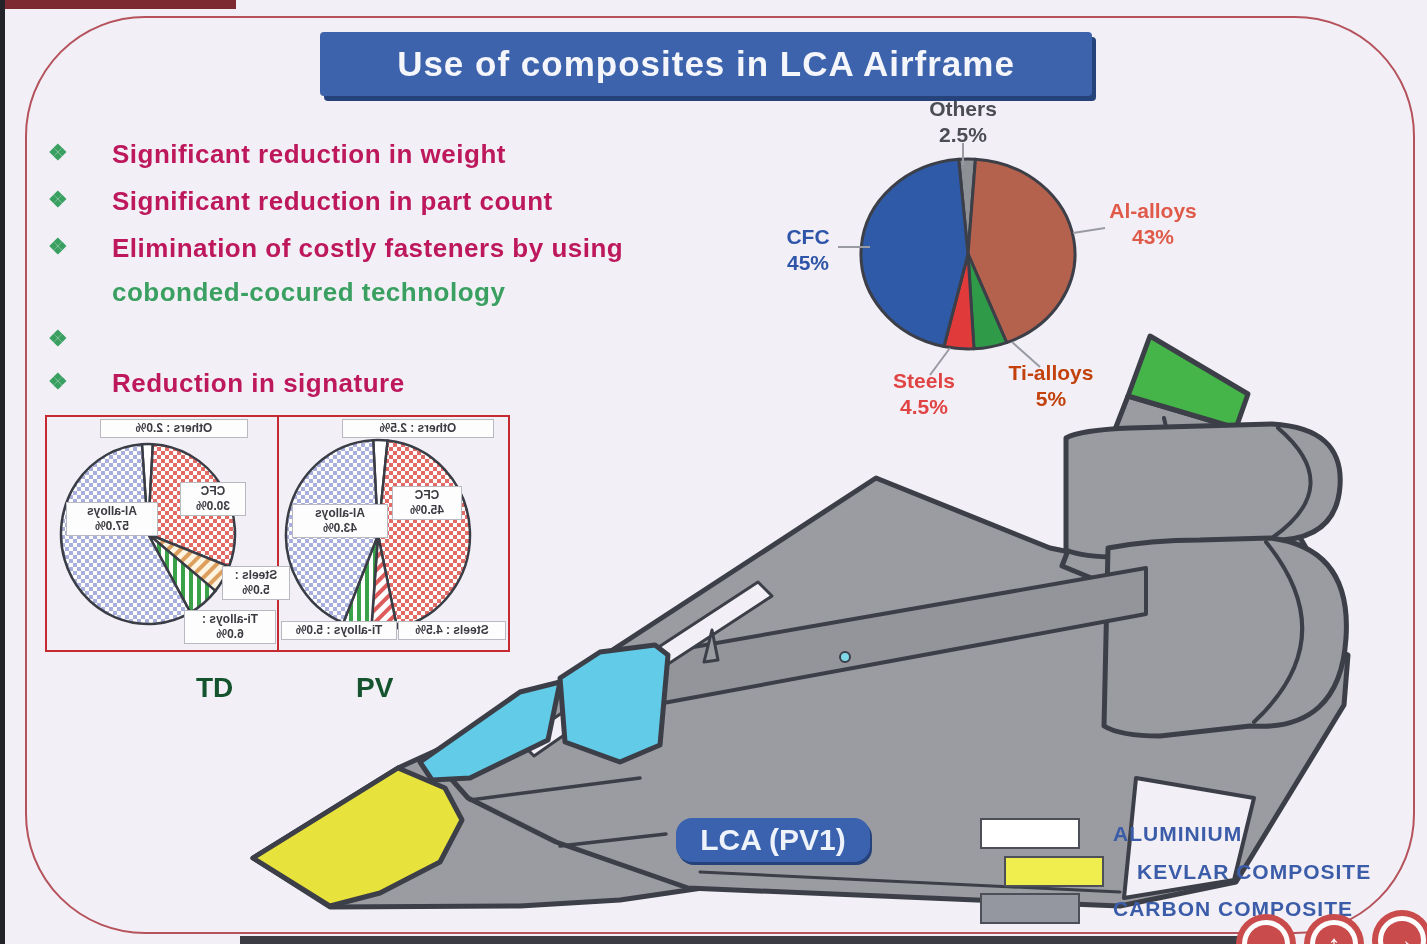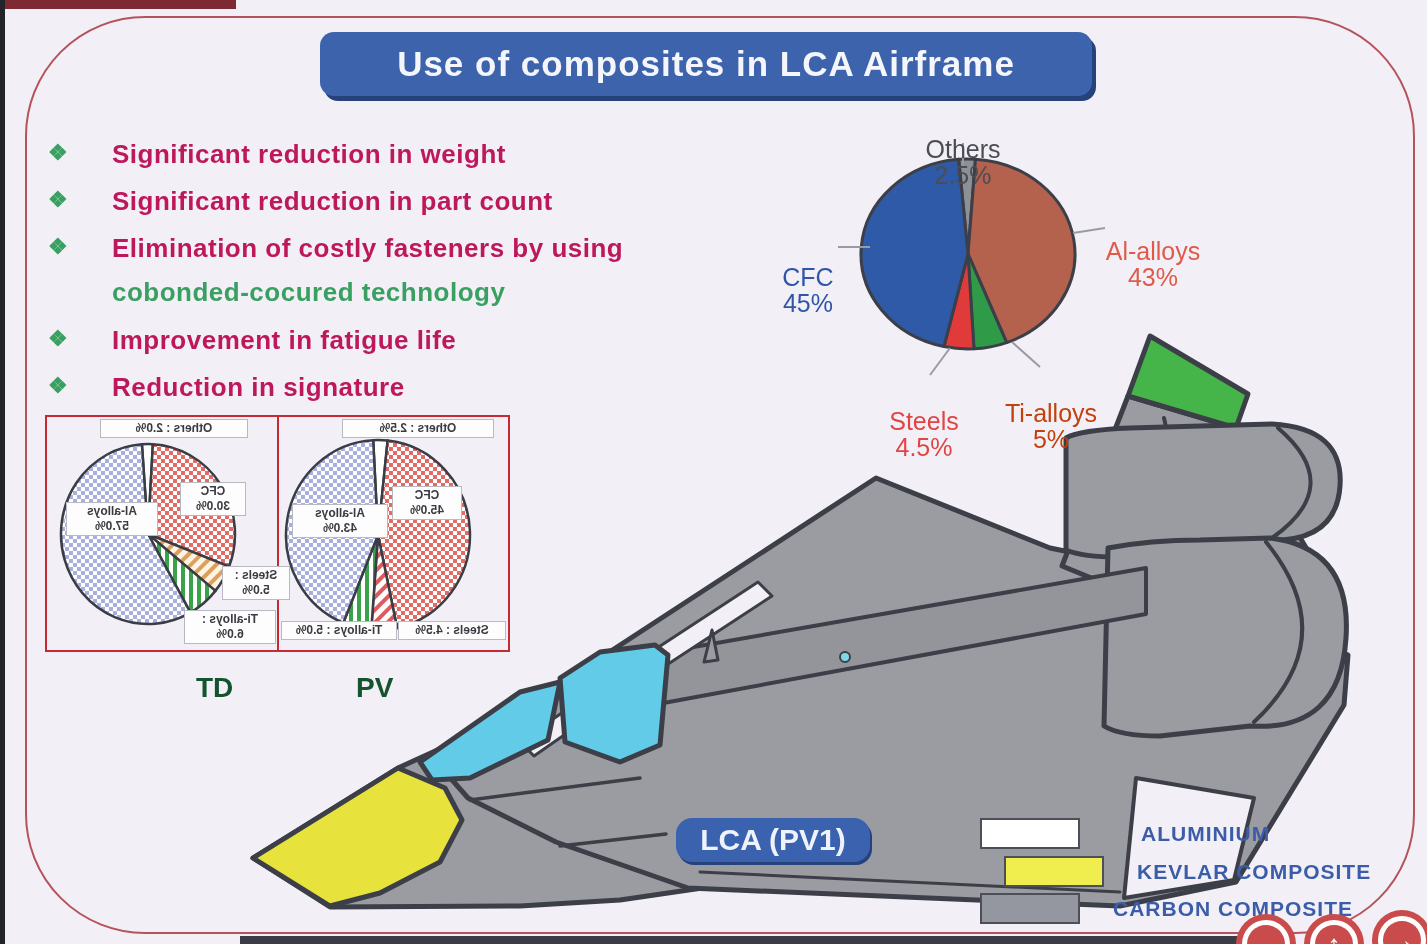--- a/index.html
+++ b/index.html
@@ -16,36 +16,36 @@
   .edge-bottomstrip{left:240px;top:936px;width:1000px;height:8px;background:#3c3c44;}
   
   .slide-border{
     left:25px;top:16px;width:1390px;height:918px;
     border:2.5px solid #b5525c;border-radius:120px;
     box-sizing:border-box;
   }
   
   .title-banner{
     left:320px;top:32px;width:772px;height:64px;
-    background:#3c63ac;border-radius:14px;
+    background:#3c63ac;border-radius:4px;
     box-shadow:4px 5px 0 #26427b;
     display:flex;align-items:center;justify-content:center;
   }
   .title-banner span{
     color:#f5f6fb;font-size:35px;font-weight:bold;letter-spacing:1px;
     text-shadow:1px 2px 2px #1e3althou;
   }
   
   .bullets{left:48px;top:138px;width:660px;}
   .bullet-row{display:flex;margin-bottom:15px;}
   .bullet-marker{width:64px;color:#3aa061;font-size:22px;font-weight:bold;flex:none;padding-top:2px;}
   .bullet-text{color:#be185d;font-size:26px;font-weight:bold;line-height:32px;letter-spacing:0.5px;}
   .bullet-cont{margin-left:64px;color:#3aa061;font-size:26px;font-weight:bold;margin-top:-2px;margin-bottom:16px;letter-spacing:0.5px;}
   
-  .pie-label{text-align:center;font-weight:normal;font-size:25px;line-height:26px;margin-top:40px;}
+  .pie-label{text-align:center;font-weight:bold;font-size:21px;line-height:26px;}
   
   .inset-box{
     left:45px;top:415px;width:465px;height:237px;
     border:2px solid #c52a33;box-sizing:border-box;
   }
   .inset-divider{left:277px;top:415px;width:2px;height:237px;background:#c52a33;}
   .mini-label{
     position:absolute;background:#fdfdfe;border:1px solid #b9b9c2;
     color:#3a3a40;font-size:12px;font-weight:bold;text-align:center;
     transform:scaleX(-1); 
@@ -141,21 +141,20 @@
       <span class="bullet-marker">❖</span>
       <span class="bullet-text">Significant reduction in part count</span>
     </div>
     <div class="bullet-row">
       <span class="bullet-marker">❖</span>
       <span class="bullet-text">Elimination of costly fasteners by using</span>
     </div>
     <div class="bullet-cont">cobonded-cocured technology</div>
     <div class="bullet-row">
       <span class="bullet-marker">❖</span>
-      <span class="bullet-text">Improvement in fatigue life</span>
     </div>
     <div class="bullet-row">
       <span class="bullet-marker">❖</span>
       <span class="bullet-text">Reduction in signature</span>
     </div>
   </div>
 
   <svg class="abs" style="left:770px;top:95px;" width="440" height="330" viewBox="0 0 440 330">
     <g>
         <path d="M 198 159 L 188.67 64.36 A 107 95 0 0 1 205.46 64.23 Z" fill="#8d9196" stroke="#3c3f48" stroke-width="3" stroke-linejoin="round"></path>
@@ -267,21 +266,21 @@
   <div class="mirror mini-label" style="left:281px;top:621px;width:108px;">Ti-alloys : 5.0%</div>
   <div class="mirror mini-label" style="left:398px;top:621px;width:100px;">Steels : 4.5%</div>
 
   <div class="abs inset-caption" style="left:196px;top:672px;">TD</div>
   <div class="abs inset-caption" style="left:356px;top:672px;">PV</div>
 
   <div class="abs lca-badge">
     <span>LCA (PV1)</span>
   </div>
 
-  <div class="legend-row" style="left:980px;top:818px;gap:28px;">
+  <div class="legend-row" style="left:980px;top:818px;">
     <div class="legend-swatch" style="background: rgb(255, 255, 255);"></div>
     <div class="legend-label">ALUMINIUM</div>
   </div>
   <div class="legend-row" style="left:980px;top:856px;margin-left:24px;">
     <div class="legend-swatch" style="background: rgb(240, 238, 78);"></div>
     <div class="legend-label">KEVLAR COMPOSITE</div>
   </div>
   <div class="legend-row" style="left:980px;top:893px;">
     <div class="legend-swatch" style="background: rgb(149, 151, 160);"></div>
     <div class="legend-label">CARBON COMPOSITE</div>

